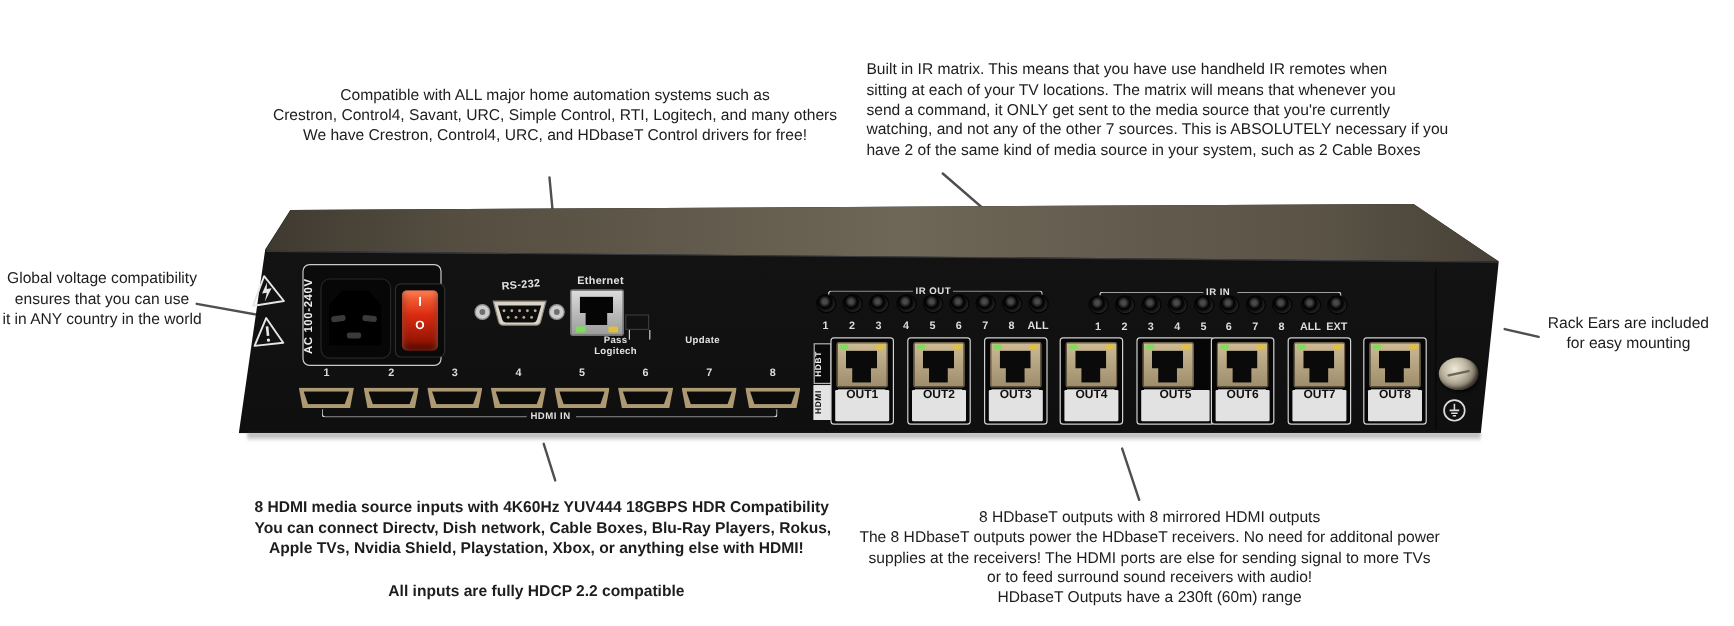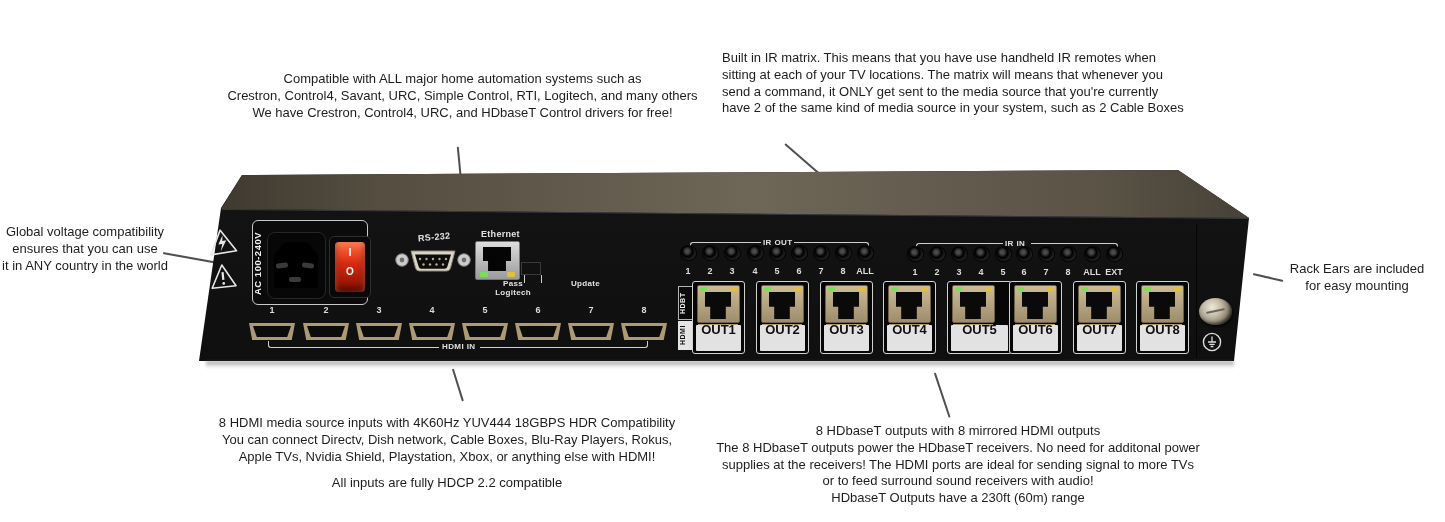--- a/index.html
+++ b/index.html
@@ -2,21 +2,21 @@
 <html><head>
 <meta charset="utf-8">
 <style>
   html,body{margin:0;padding:0;background:#ffffff;}
   #stage{position:relative;width:1445px;height:522px;background:#ffffff;overflow:hidden;
          font-family:"Liberation Sans",sans-serif;}
   
   .ann{position:absolute;color:#1d1d1d;font-size:13px;line-height:16.8px;}
   .ann div{white-space:nowrap;}
   .center{text-align:center;}
-  .gap{margin-top:10px;}
+  .gap{margin-top:20px;}
   
   .leader{position:absolute;height:1.6px;background:#4f4f4f;transform-origin:0 50%;border-radius:1px;}
   
   .chassis{position:absolute;inset:0;background:linear-gradient(180deg,#17171c 0%,#111111 55%,#0b0b0b 100%);
            clip-path:polygon(242px 175px,1178px 170px,1249px 218px,1234px 361px,199px 361px,221px 208px);}
   .topface{position:absolute;inset:0;
            background:linear-gradient(90deg,#211e1a 0%,#544d40 26%,#6e6657 52%,#5a5346 76%,#35312a 96%);
            clip-path:polygon(242px 175px,1178px 170px,1249px 218px,221px 209px);}
   .facehl{position:absolute;left:222px;top:209px;width:1027px;height:1px;background:#43464d;opacity:.75;
           transform:rotate(0.5deg);transform-origin:0 0;}
@@ -65,21 +65,21 @@
   .outmod{position:absolute;top:281px;width:51px;height:71px;background:#060606;border:1px solid #d2d2d2;border-radius:3px;}
   .rj45{position:absolute;left:4px;top:3px;width:41px;height:36px;border:1px solid #6f6149;border-radius:2px;
         background:linear-gradient(#cdbb96,#9e8d6c);}
   .rjport{position:absolute;left:7px;top:6px;width:26px;height:27px;background:#0a0a0a;
           clip-path:polygon(0 0,100% 0,100% 55%,80% 55%,80% 100%,20% 100%,20% 55%,0 55%);}
   .outhdmi{position:absolute;left:5px;top:42px;width:40px;height:14px;background:#ab9871;
            clip-path:polygon(0 0,100% 0,100% 40%,87% 100%,13% 100%,0 40%);}
   .outhdmi .inner{position:absolute;left:3px;top:2px;width:34px;height:10px;background:#0c0c0c;
            clip-path:polygon(0 0,100% 0,100% 40%,86% 100%,14% 100%,0 40%);}
   .outlabel{position:absolute;left:3px;right:3px;bottom:2px;height:26px;background:#e2e2e2;border-radius:1px;
-            font-size:13px;color:#101010;text-align:center;line-height:10px;font-weight:bold;}
+            font-size:10px;color:#101010;text-align:center;line-height:10px;font-weight:bold;}
   .sidev{position:absolute;left:678px;width:13px;font-size:7px;font-weight:bold;text-align:center;
          writing-mode:vertical-rl;transform:rotate(180deg);letter-spacing:.5px;}
   
   .inhdmi{position:absolute;top:323px;width:46px;height:17px;background:#ad9a72;
           clip-path:polygon(0 0,100% 0,93% 100%,7% 100%);}
   .inhdmi .inner{position:absolute;left:4px;top:3px;width:38px;height:11px;background:#0b0b0b;
           clip-path:polygon(0 0,100% 0,90% 100%,10% 100%);}
   .thumbscrew{position:absolute;left:1199px;top:298px;width:33px;height:27px;border-radius:50%;
         background:radial-gradient(circle at 40% 35%,#efe9da,#c2baa6 35%,#857d6b 65%,#4a4439 85%,#2c2822);
         box-shadow:1px 2px 3px rgba(0,0,0,.65), inset -2px -2px 3px rgba(0,0,0,.5);}
@@ -93,45 +93,46 @@
   <div class="ann center" style="left:205px;top:71px;width:515px;">
     <div>Compatible with ALL major home automation systems such as</div>
     <div>Crestron, Control4, Savant, URC, Simple Control, RTI, Logitech, and many others</div>
     <div>We have Crestron, Control4, URC, and HDbaseT Control drivers for free!</div>
   </div>
 
   <div class="ann" style="left:722px;top:50px;width:480px;">
     <div>Built in IR matrix. This means that you have use handheld IR remotes when</div>
     <div>sitting at each of your TV locations. The matrix will means that whenever you</div>
     <div>send a command, it ONLY get sent to the media source that you're currently</div>
+    <div>watching, and not any of the other 7 sources. This is ABSOLUTELY necessary if you</div>
     <div>have 2 of the same kind of media source in your system, such as 2 Cable Boxes</div>
   </div>
 
   <div class="ann center" style="left:-5px;top:224px;width:180px;">
     <div>Global voltage compatibility</div>
     <div>ensures that you can use</div>
     <div>it in ANY country in the world</div>
   </div>
 
   <div class="ann center" style="left:1287px;top:261px;width:140px;">
     <div>Rack Ears are included</div>
     <div>for easy mounting</div>
   </div>
 
-  <div class="ann center" style="left:212px;top:415px;width:470px;">
+  <div class="ann center" style="left:212px;top:415px;width:470px;font-weight:bold;">
     <div>8 HDMI media source inputs with 4K60Hz YUV444 18GBPS HDR Compatibility</div>
     <div>You can connect Directv, Dish network, Cable Boxes, Blu-Ray Players, Rokus,</div>
     <div>Apple TVs, Nvidia Shield, Playstation, Xbox, or anything else with HDMI!</div>
     <div class="gap">All inputs are fully HDCP 2.2 compatible</div>
   </div>
 
   <div class="ann center" style="left:708px;top:423px;width:500px;">
     <div>8 HDbaseT outputs with 8 mirrored HDMI outputs</div>
     <div>The 8 HDbaseT outputs power the HDbaseT receivers. No need for additonal power</div>
-    <div>supplies at the receivers! The HDMI ports are ideal for sending signal to more TVs</div>
+    <div>supplies at the receivers! The HDMI ports are else for sending signal to more TVs</div>
     <div>or to feed surround sound receivers with audio!</div>
     <div>HDbaseT Outputs have a 230ft (60m) range</div>
   </div>
 
   <div class="leader" style="left:458px;top:146px;width:85px;transform:rotate(84.6deg);"></div>
   <div class="leader" style="left:785px;top:143px;width:130px;transform:rotate(40.9deg);"></div>
   <div class="leader" style="left:163px;top:252px;width:84px;transform:rotate(10.2deg);"></div>
   <div class="leader" style="left:1253px;top:273px;width:31px;transform:rotate(13deg);"></div>
   <div class="leader" style="left:453px;top:368px;width:34px;transform:rotate(72.6deg);"></div>
   <div class="leader" style="left:935px;top:372px;width:47px;transform:rotate(71.6deg);"></div>

